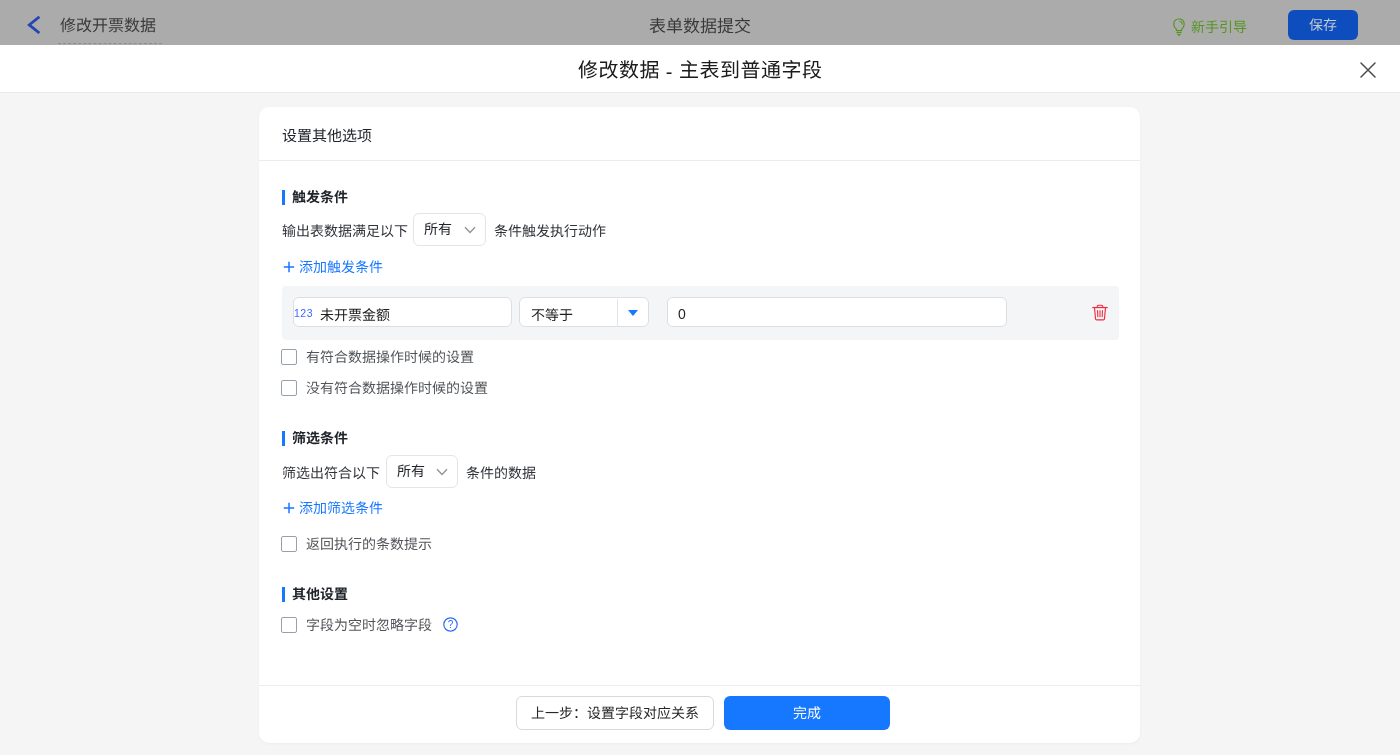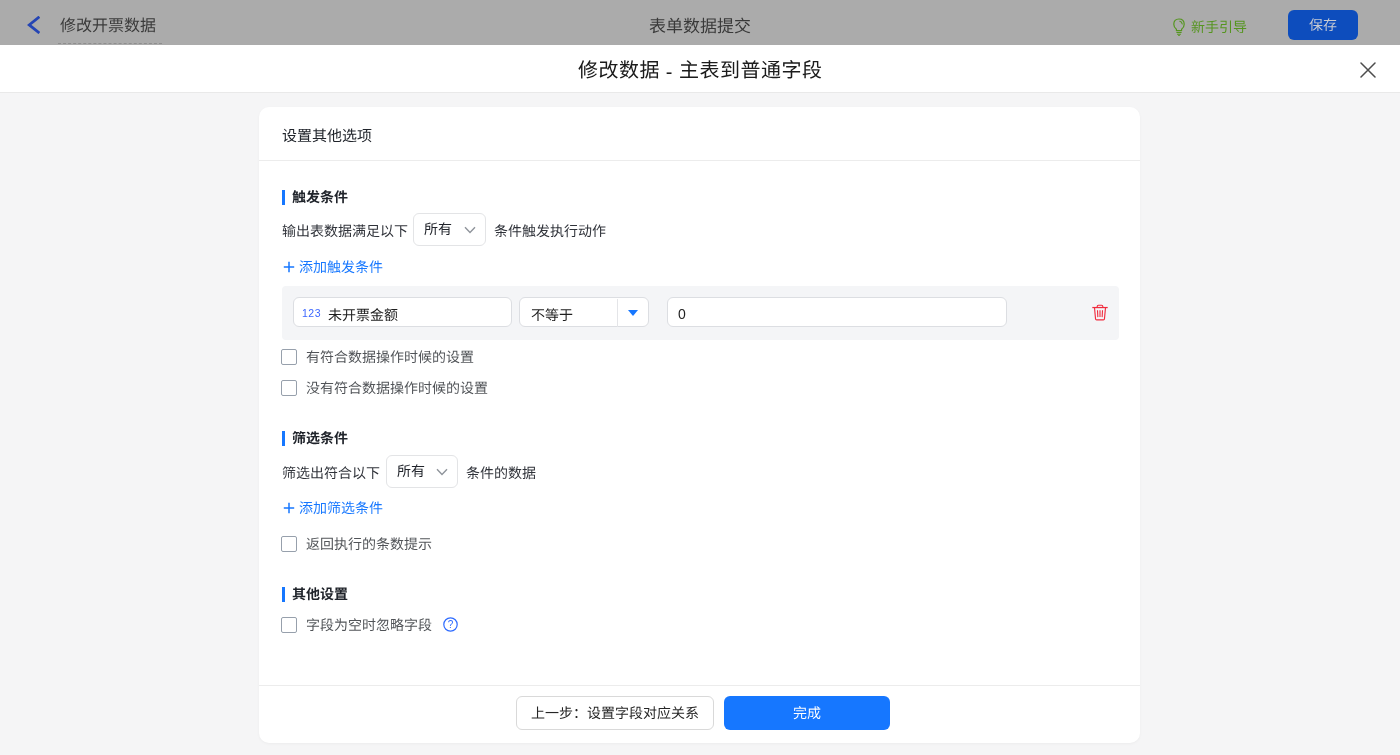--- a/index.html
+++ b/index.html
@@ -29,21 +29,21 @@
 
   .inline-row { position:absolute; left:23px; height:33px; display:flex; align-items:center; }
   .sel { height:33px; background:#fff; border:1px solid #e3e4e6; border-radius:6px; display:flex; align-items:center; justify-content:space-between; padding:0 9px 0 10px; }
   .sel .cv { margin-left:8px; flex:none; }
 
   .addlink { position:absolute; left:24px; height:15px; display:flex; align-items:center; }
   .addlink .plus { margin-right:4px; flex:none; }
 
   #condrow { position:absolute; left:23px; top:179px; width:837px; height:53.5px; background:#f4f5f7; border-radius:4px; }
   .cinput { position:absolute; top:11px; height:30px; background:#fff; border:1px solid #dcdee2; border-radius:6px; display:flex; align-items:center; }
-  #cin1 { left:11px; width:219px; padding-left:8px; }
+  #cin1 { left:11px; width:219px; }
   #cin1 .tag { font-size:10.5px; color:#3b66ff; margin-right:7px; letter-spacing:0.5px; position:relative; top:1px; }
   #csel { left:237px; width:130px; }
   #csel .optwrap { padding-left:11px; }
   #csel .dd { position:absolute; right:0; top:0; width:31px; height:28px; border-left:1px solid #e4e5e8; display:flex; align-items:center; justify-content:center; margin-top:1px; }
   #cin3 { left:385px; width:340px; padding-left:10px; font-size:14px; color:#1f1f1f; }
   #cin3 .z { position:relative; top:1.5px; }
   #trash { position:absolute; right:11px; top:18px; }
 
   .ckrow { position:absolute; left:22px; display:flex; align-items:center; }
   .ckbox { width:16px; height:16px; border:1.4px solid #97a0ac; border-radius:2px; background:#fff; margin-right:9px; flex:none; }

